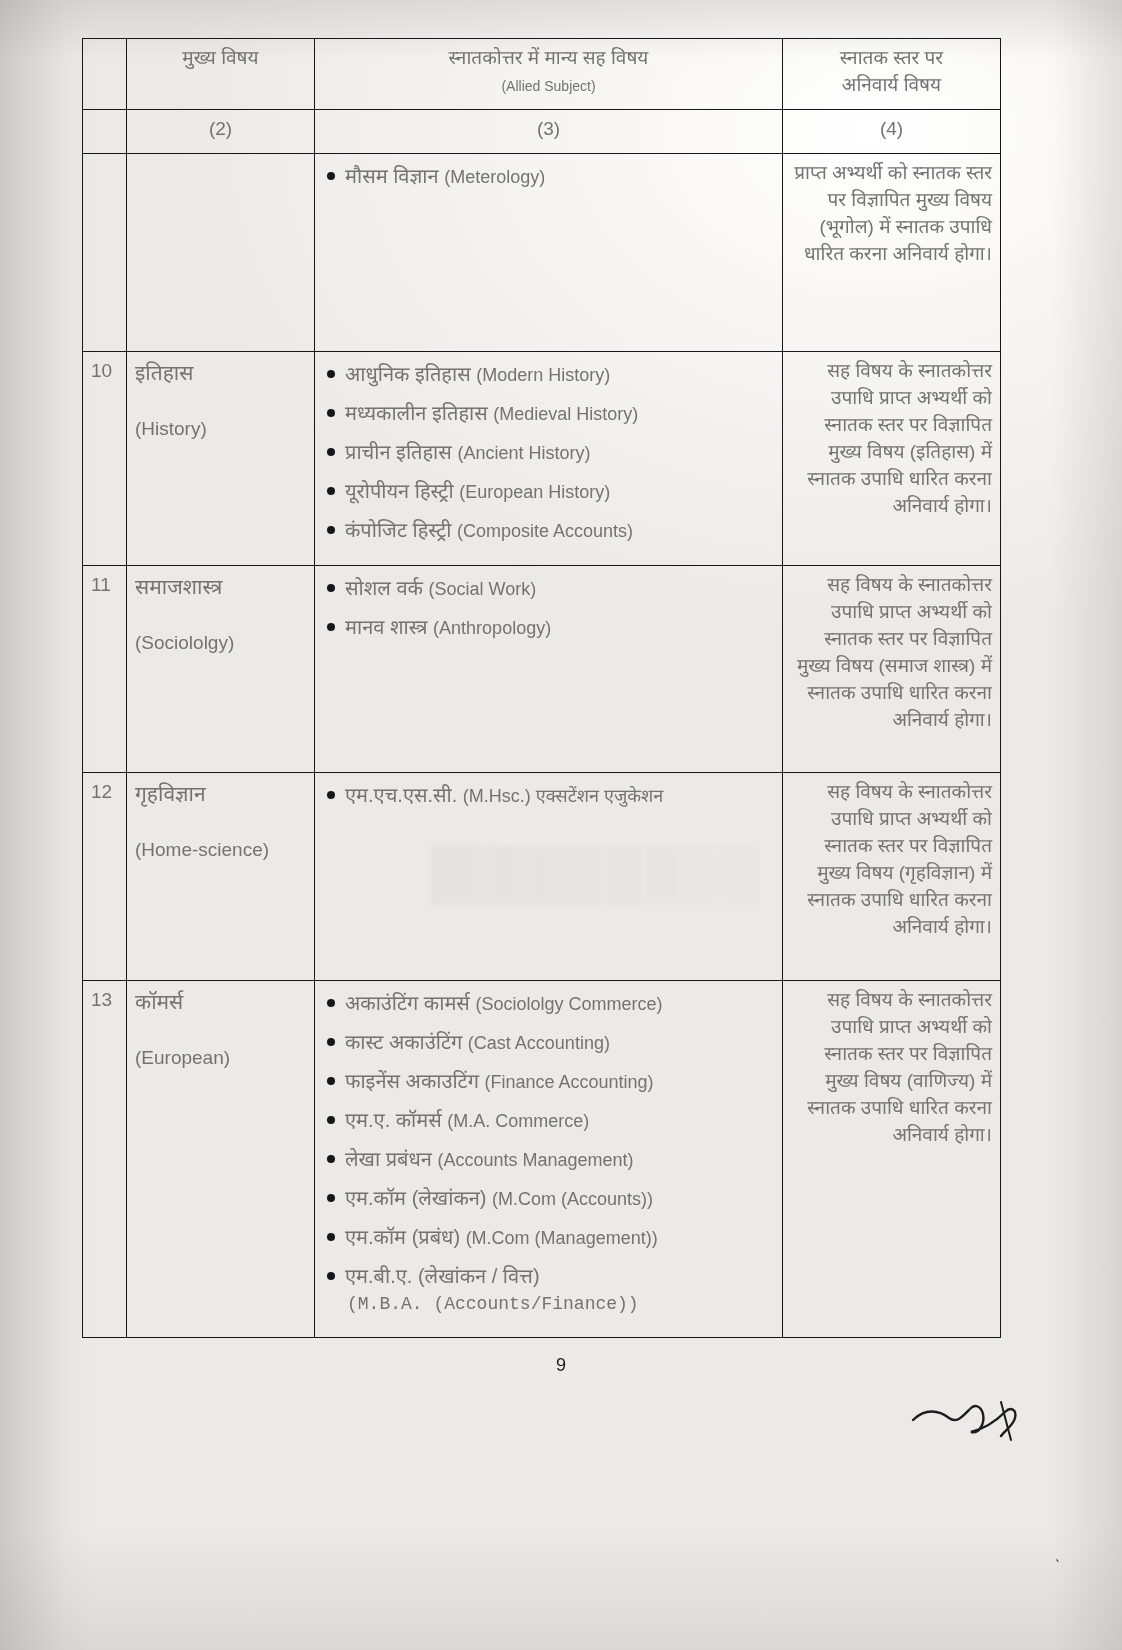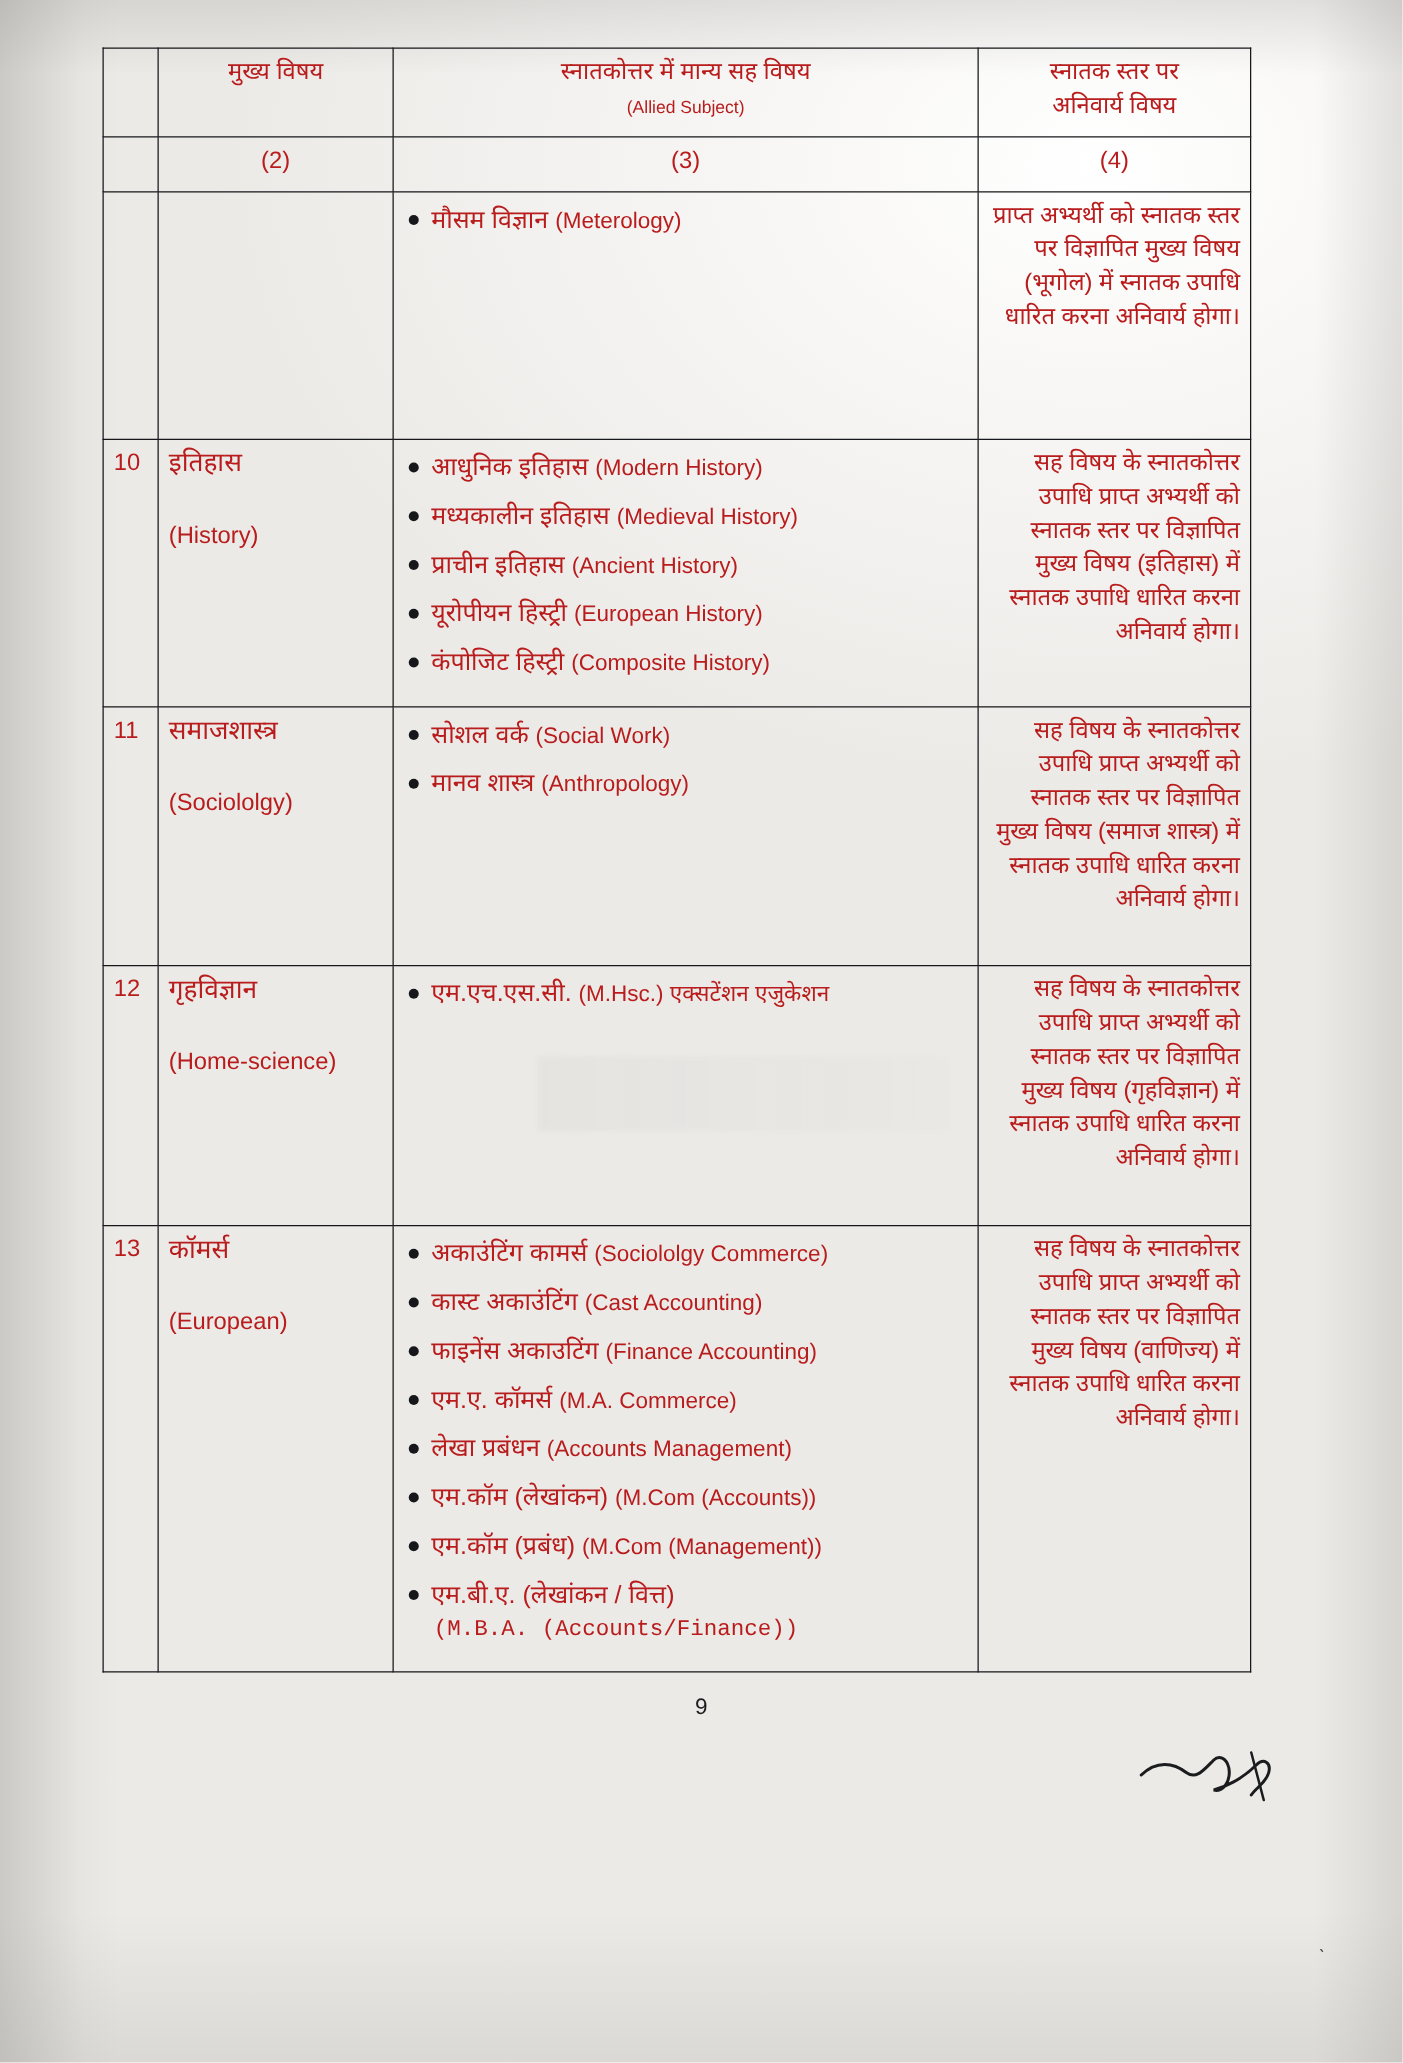--- a/index.html
+++ b/index.html
@@ -50,21 +50,21 @@
   }
 
   
   .tbl {
     position: absolute;
     left: 82px;
     top: 38px;
     width: 918px;
     border-collapse: collapse;
     table-layout: fixed;
-    color: #b91c1c;
+    color: #737373;
   }
   .tbl td {
     border: 1.6px solid #15171a;
     vertical-align: top;
     padding: 6px 8px 10px 8px;
     font-size: 19px;
     line-height: 1.42;
   }
   .c-num   { width: 44px;  text-align: left; padding-left: 7px; }
   .c-main  { width: 188px; }
@@ -101,21 +101,21 @@
     position: absolute;
     left: -18px;
     top: 10px;
     width: 8px; height: 8px;
     border-radius: 50%;
     background: #15171a;
   }
   ul.bullets li .en { font-size: 18px; }
   ul.bullets li .sub { display: block; margin-left: 2px; font-family: Liberation Mono, monospace; }
 
-  .maincell .hi { display: block; font-size: 21px; margin-bottom: 2px; font-family: Liberation Mono, monospace; }
+  .maincell .hi { display: block; font-size: 21px; margin-bottom: 2px; }
   .maincell .en { display: block; font-size: 19px; margin-top: 28px; }
 
   .reqcell { font-size: 19px; line-height: 1.5; text-align: right; }
 
   .rownum { font-size: 20px; padding-top: 8px; }
 
   .pagenum {
     position: absolute;
     left: 0; right: 0;
     top: 1355px;
@@ -223,21 +223,21 @@
             <li>
               <span>प्राचीन इतिहास</span>
               <span class="en">(Ancient History)</span>
             </li>
             <li>
               <span>यूरोपीयन हिस्ट्री</span>
               <span class="en">(European History)</span>
             </li>
             <li>
               <span>कंपोजिट हिस्ट्री</span>
-              <span class="en">(Composite History)</span>
+              <span class="en">(Composite Accounts)</span>
             </li>
           </ul>
         </td>
         <td class="reqcell">सह विषय के स्नातकोत्तर उपाधि प्राप्त अभ्यर्थी को स्नातक स्तर पर विज्ञापित मुख्य विषय (इतिहास) में स्नातक उपाधि धारित करना अनिवार्य होगा।</td>
       </tr>
 
       <tr>
         <td class="rownum">11</td>
         <td class="maincell">
           <span class="hi">समाजशास्त्र</span>

